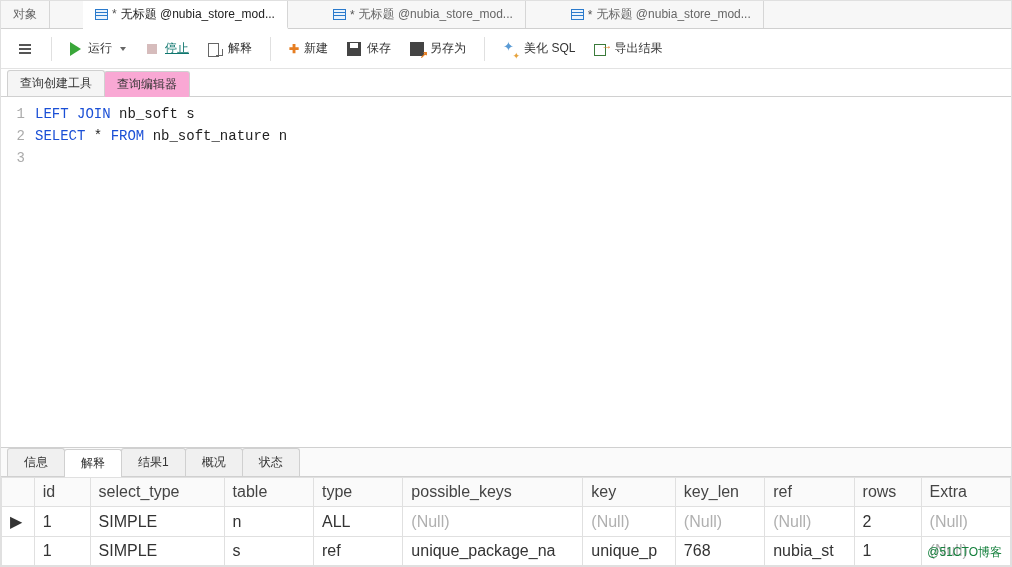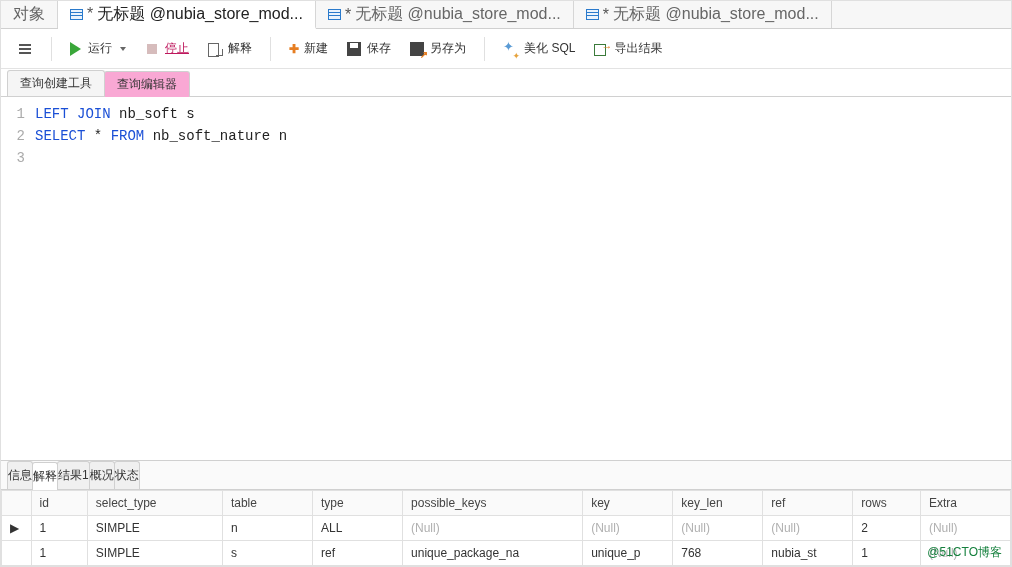--- a/index.html
+++ b/index.html
@@ -16,21 +16,22 @@
     border: 1px solid #e0e0e0;
   }
 
   
   .top-tabs {
     display: flex;
     align-items: stretch;
     height: 28px;
     background: #f7f7f7;
     border-bottom: 1px solid #d0d0d0;
-    font-size: 16px;
+    font-size: 12px;
+    gap: 33px;
   }
   .top-tabs .tab {
     display: flex;
     align-items: center;
     gap: 4px;
     padding: 0 12px;
     border-right: 1px solid #d6d6d6;
     color: #666;
     cursor: pointer;
     max-width: 260px;
@@ -69,21 +70,21 @@
     background:#fff;
   }
   .tb-sep { width:1px; height:24px; background:#e0e0e0; margin:0 6px; }
   .tb-btn {
     display:flex; align-items:center; gap:5px;
     padding: 3px 6px;
     color:#333;
     cursor:pointer;
     border-radius:2px;
   }
-  .tb-btn.disabled { color:#be185d; cursor:default;text-decoration:underline; }
+  .tb-btn.disabled { color:#0f766e; cursor:default;text-decoration:underline; }
   .ico { width:16px; height:16px; display:inline-block; position:relative; flex:0 0 auto; }
   .ico-hamburger::before { content:""; position:absolute; left:2px; right:2px; top:3px; height:2px; background:#555; box-shadow:0 4px 0 #555,0 8px 0 #555;}
   .ico-play { width:0;height:0;border-left:11px solid #3aa73a;border-top:7px solid transparent;border-bottom:7px solid transparent;margin-right:2px;}
   .ico-stop::before { content:""; position:absolute; left:3px; top:3px; width:10px;height:10px;background:#c08a8a; }
   .tb-btn.disabled .ico-stop::before { background:#d6bcbc; }
   .ico-explain::before { content:""; position:absolute; left:1px; top:2px; width:9px; height:12px; border:1px solid #666; }
   .ico-explain::after { content:""; position:absolute; right:0; bottom:1px; width:6px;height:6px;border:1px solid #666;border-left:none;border-top:none; }
   .ico-new { color:#e67e22; font-weight:bold; }
   .ico-save::before { content:""; position:absolute; inset:1px; background:#444; }
   .ico-save::after { content:""; position:absolute; left:4px; top:2px; width:8px;height:5px; background:#fff; }
@@ -142,40 +143,40 @@
   
   .result-tabs {
     display:flex; align-items:flex-end;
     padding:0 6px; height:30px;
     border-top:1px solid #d0d0d0;
     border-bottom:1px solid #d0d0d0;
     background:#fafafa;
     margin-top:4px;
   }
   .rtab {
-    padding:5px 0;
+    padding:5px 16px;
     border:1px solid #d0d0d0;
     border-bottom:none;
     margin-right:-1px;
     background:#f0f0f0;
     cursor:pointer;
     border-radius:3px 3px 0 0;
     text-align:center;
   }
   .rtab.active { background:#fff; position:relative; top:1px; }
 
   
   .grid {
     flex:0 0 auto;
     overflow:auto;
   }
   table.explain {
     border-collapse:collapse;
     width:100%;
-    font-size:12px;
+    font-size:16px;
   }
   table.explain th, table.explain td {
     border:1px solid #e0e0e0;
     padding:5px 8px;
     text-align:left;
     white-space:nowrap;
     overflow:hidden;
     text-overflow:ellipsis;
   }
   table.explain th {

